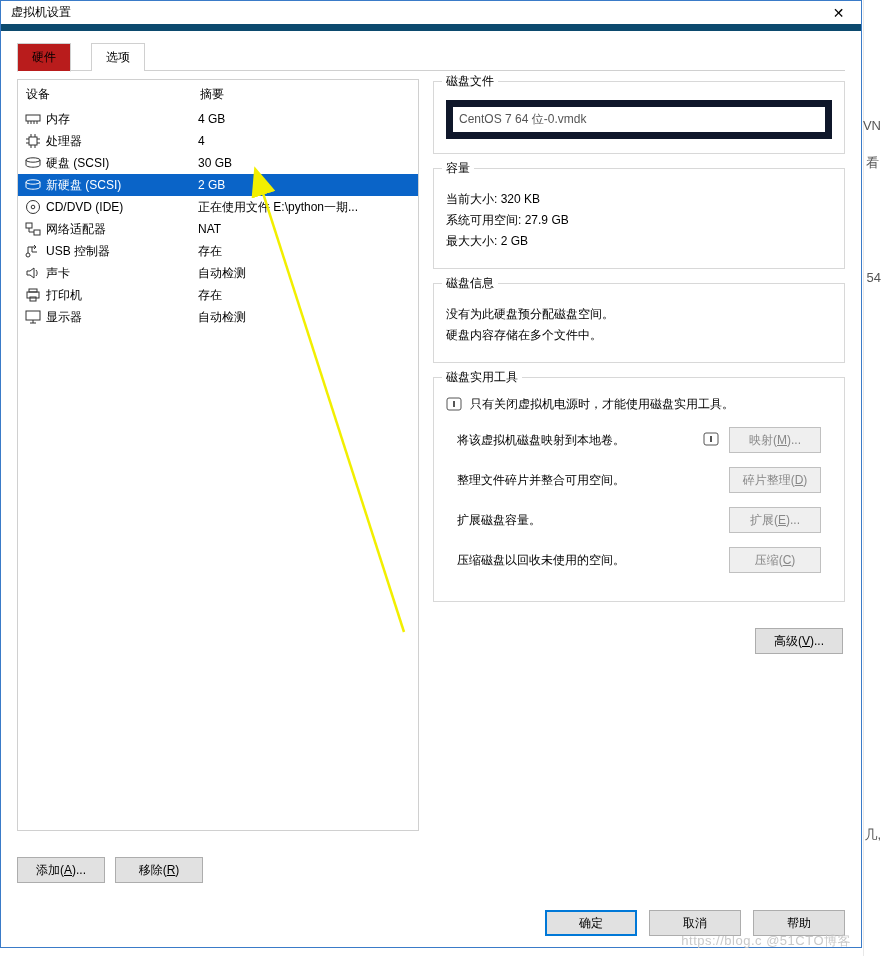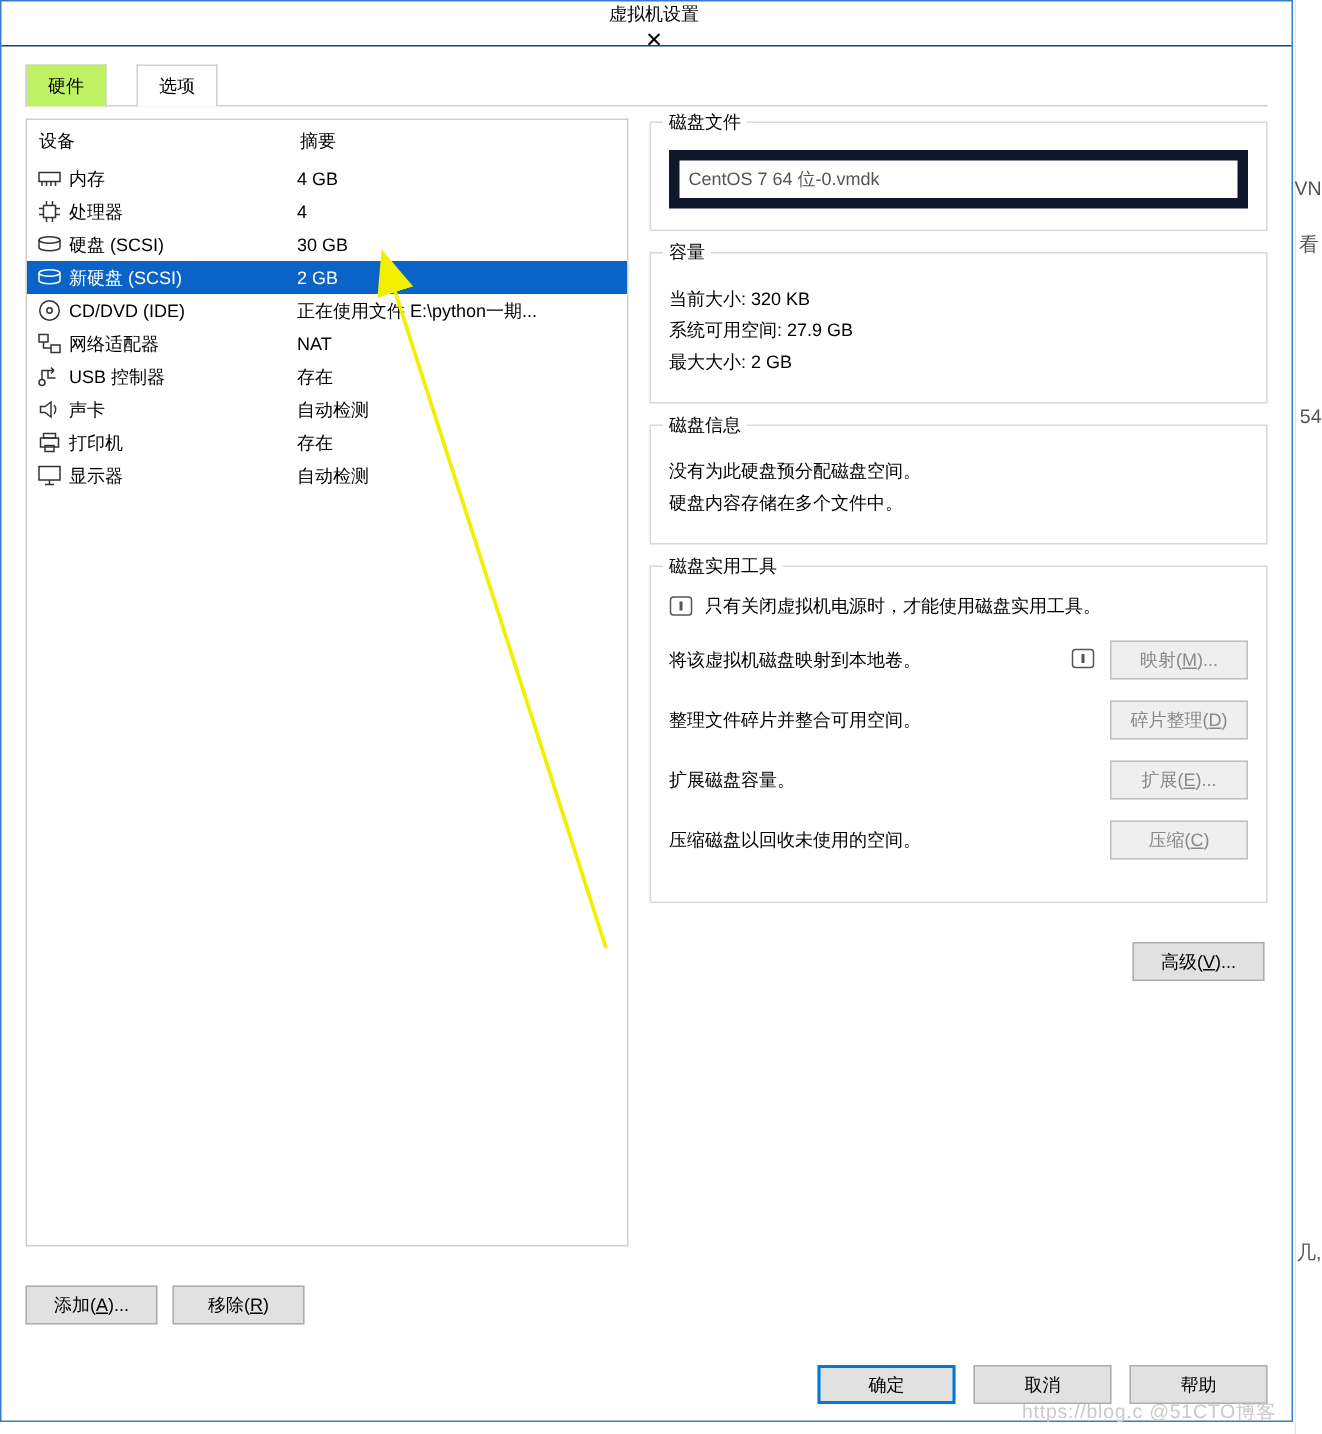--- a/index.html
+++ b/index.html
@@ -3,27 +3,27 @@
 <meta charset="utf-8">
 <style>
 * { box-sizing: border-box; margin: 0; padding: 0; font-family: "Microsoft YaHei", "Segoe UI", Tahoma, sans-serif; font-size: 12px; }
 body { background: #ffffff; width: 881px; height: 956px; position: relative; overflow: hidden; }
 
 .backdrop { position: absolute; right: 0; top: 0; bottom: 0; width: 18px; background: #ffffff; border-left: 1px solid #e8e8e8; z-index: 0; }
 .backdrop .side-text { position: absolute; font-size: 13px; color: #555; }
 
 .window { position: absolute; left: 0; top: 0; width: 862px; height: 948px; background: #ffffff; border: 1px solid #3a7bc8; display: flex; flex-direction: column; z-index: 10; }
 
-.titlebar { height: 30px; display: flex; align-items: center; padding: 0 0 0 10px; border-bottom: 1px solid #0c4a6e; flex-direction: column; }
+.titlebar { height: 30px; display: flex; align-items: center; padding: 0 0 0 10px; border-bottom: 7px solid #0c4a6e; }
 .titlebar .title { flex: 1; font-size: 12px; color: #000; }
 .titlebar .close-btn { width: 45px; height: 30px; display: flex; align-items: center; justify-content: center; cursor: pointer; font-size: 14px; }
 
 .tab-row { display: flex; padding: 12px 0 0 16px; position: relative; }
 .tab { padding: 5px 14px; border: 1px solid #d0d0d0; border-bottom: none; margin-right: 0; background: #fff; cursor: pointer; position: relative; z-index: 2; }
-.tab.active { background: #bef264; }
+.tab.active { background: #b91c1c; }
 .tab.inactive { background: #fff; margin-left: 20px; }
 .tab-underline { position: absolute; left: 16px; right: 16px; bottom: 0; height: 1px; background: #d0d0d0; z-index: 1; }
 .tab.active { border-bottom: 1px solid #fff; margin-bottom: -1px; }
 
 .content { flex: 1; display: flex; padding: 8px 16px 12px 16px; gap: 14px; }
 
 
 .left-panel { width: 402px; display: flex; flex-direction: column; gap: 16px; }
 .device-list-box { flex: 1; border: 1px solid #d0d0d0; display: flex; flex-direction: column; position: relative; background: #fff; }
 .list-header { display: flex; padding: 6px 0 5px 8px; }
@@ -48,21 +48,21 @@
 .group .legend { position: absolute; top: -9px; left: 8px; background: #fff; padding: 0 4px; font-size: 12px; color: #000; }
 .disk-file-box { border: 7px solid #0f172a; background: #fff; padding: 4px 6px; color: #555; }
 
 .info-line { margin: 4px 0; color: #000; }
 .info-line .k { display: inline-block; }
 .info-line .v { }
 
 .tool-note { display: flex; align-items: flex-start; gap: 8px; margin-bottom: 14px; }
 .tool-note .note-icon { width: 16px; height: 16px; flex: 0 0 16px; margin-top: 1px; }
 
-.tool-row { display: flex; align-items: center; margin: 14px 0; gap: 10px; }
+.tool-row { display: flex; align-items: center; margin: 14px 11px; gap: 10px; }
 .tool-row .desc { flex: 1; }
 .tool-row .note-icon { width: 16px; height: 16px; flex: 0 0 16px; }
 .tool-row .btn { width: 92px; }
 
 .advanced-row { display: flex; justify-content: flex-end; padding: 12px 2px 0 0; }
 
 
 .footer { height: 48px; display: flex; align-items: center; justify-content: flex-end; gap: 12px; padding: 0 16px; border-top: none; }
 .footer .btn { width: 92px; }
 .footer .btn.primary { border: 2px solid #0078d7; background: #e1e1e1; }

